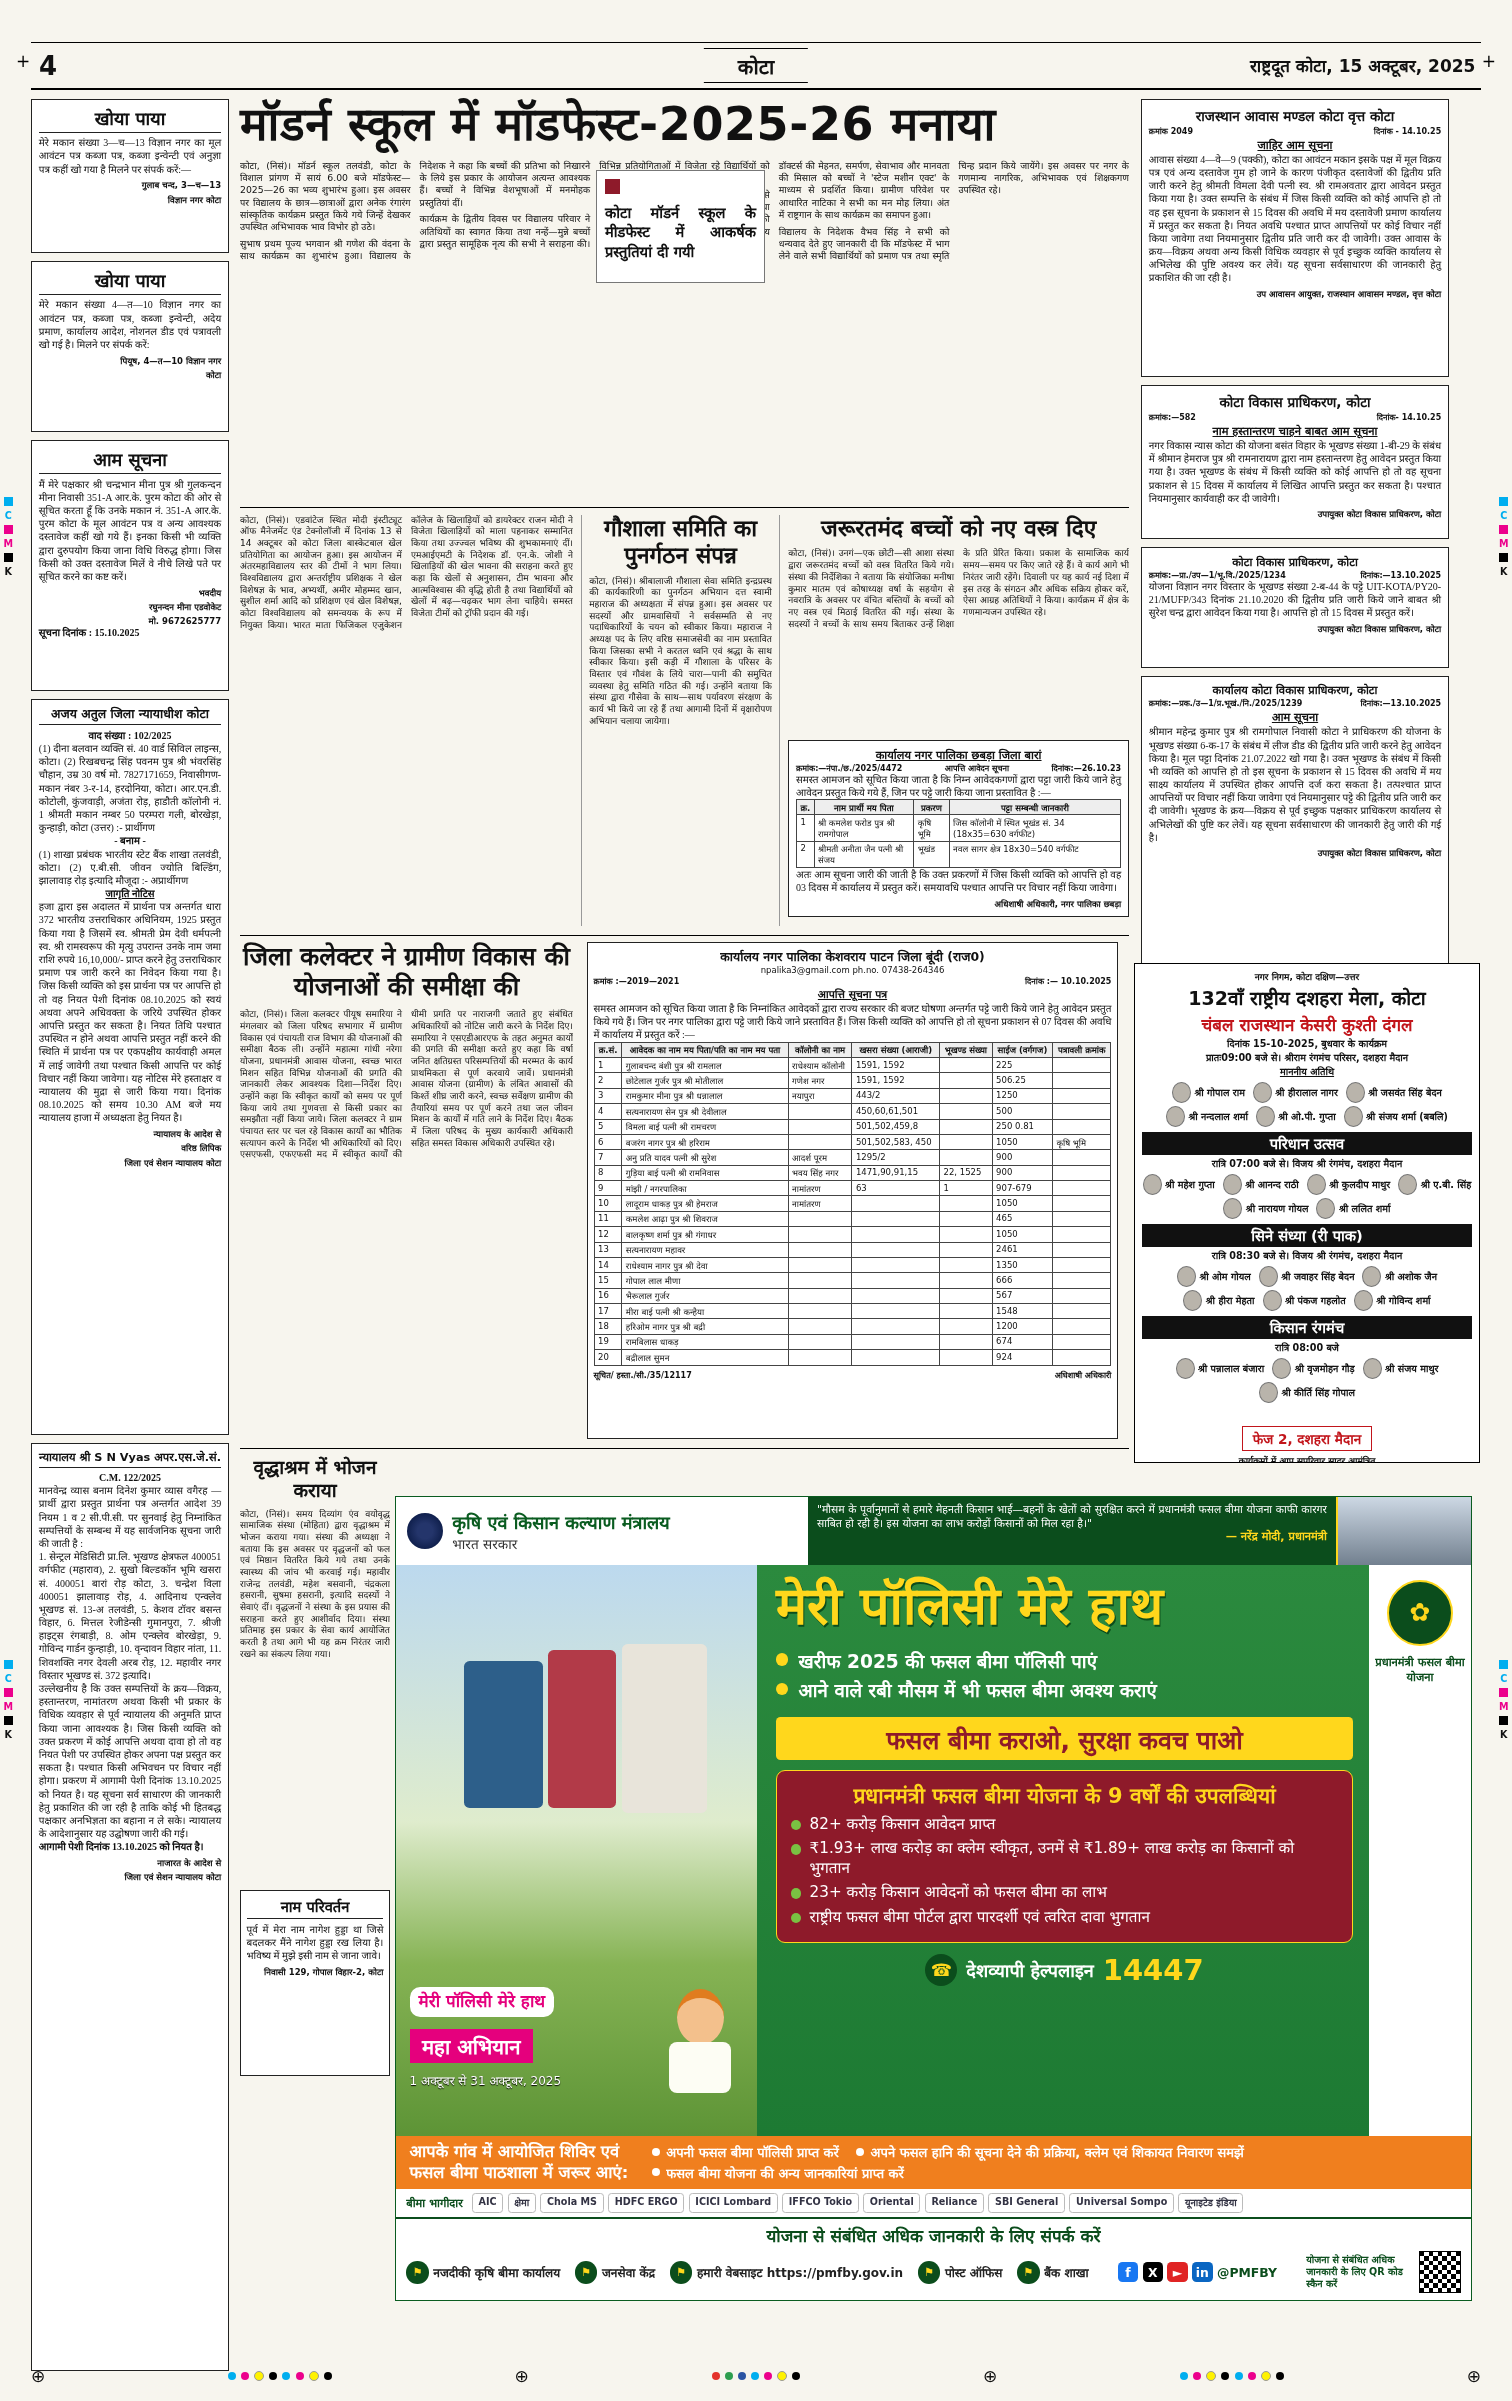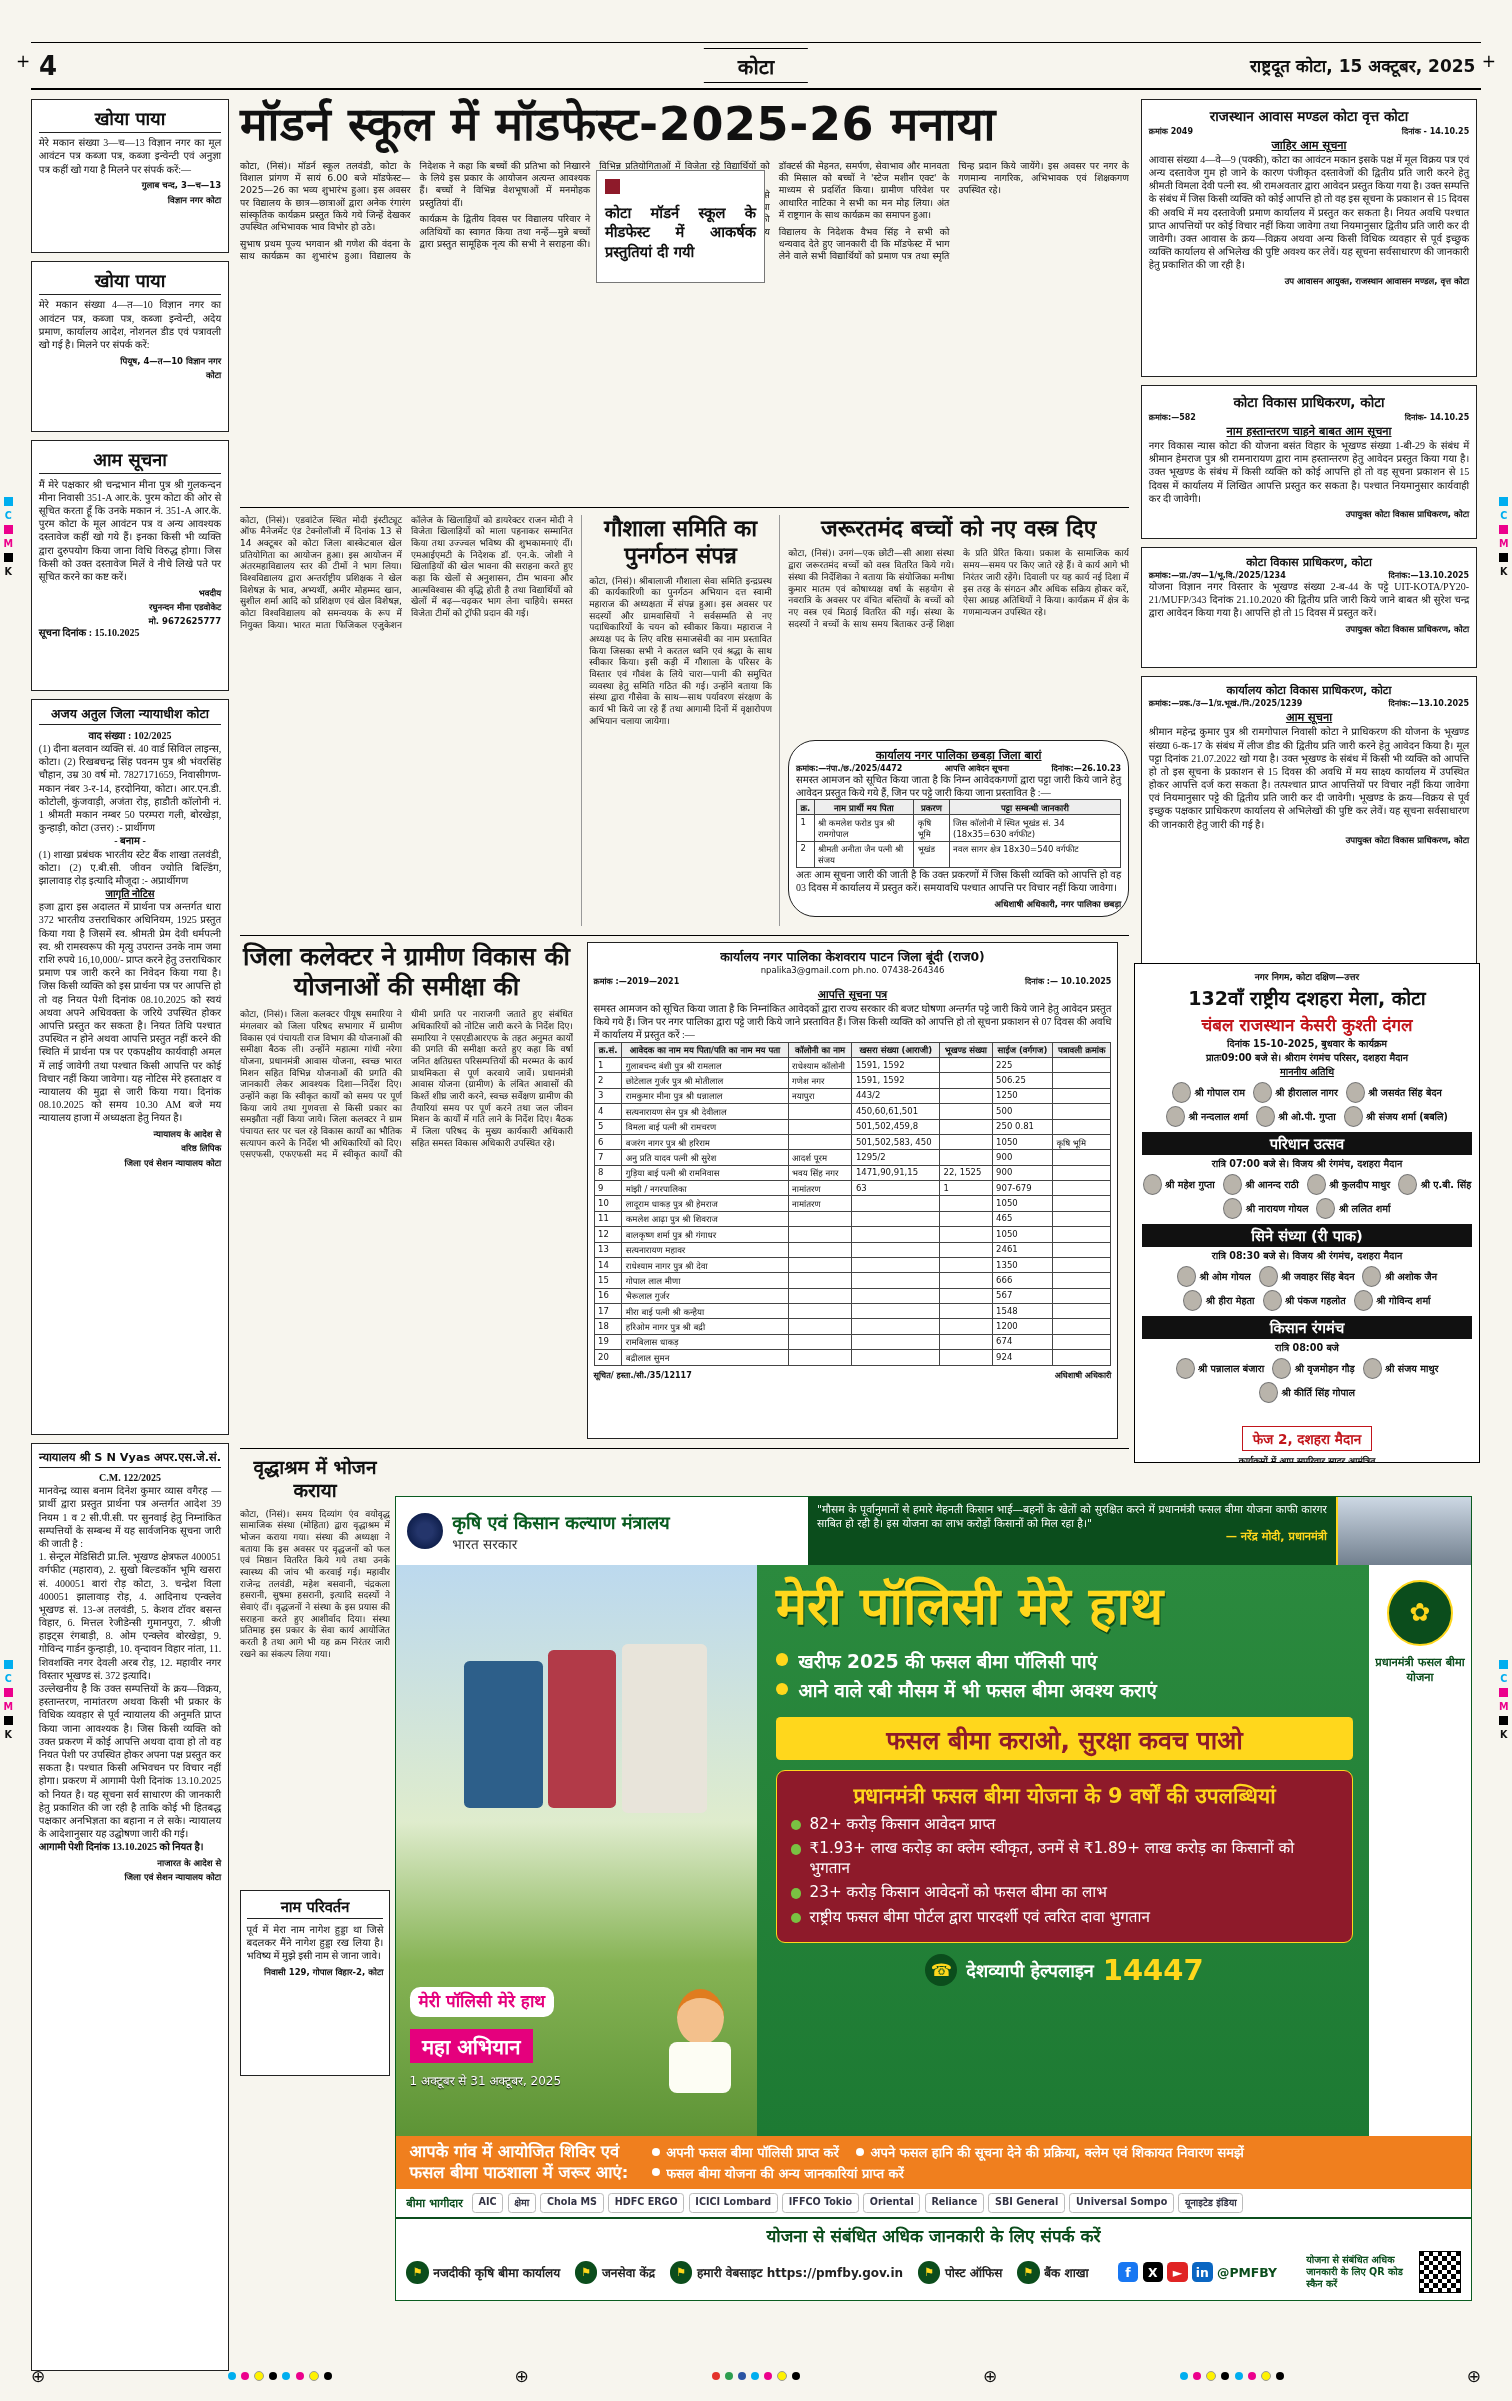--- a/index.html
+++ b/index.html
@@ -15,21 +15,21 @@
   .ntitle{text-align:center;font-weight:bold;font-size:18px;border-bottom:1.7px double #222;padding-bottom:2.3px;margin-bottom:3.4px;}
   .tiny{font-size:10px;line-height:1.32;text-align:justify;font-family:Liberation Serif, serif;}
   .small{font-size:9px;line-height:1.3;text-align:justify;}
   .small p{margin:0 0 4.5px 0;}
   .sign{text-align:right;font-weight:bold;font-size:8.5px;margin-top:3.4px;}
   .meta{display:flex;justify-content:space-between;font-size:8px;font-weight:bold;}
   .ctr{text-align:center;}
   
   .leftrail{position:absolute;left:31px;top:99px;width:198px;}
   .center{position:absolute;left:240px;top:99px;width:889px;}
-  .rightrail{position:absolute;left:1141px;top:99px;width:336px;}
+  .rightrail{position:absolute;left:1141px;top:99px;width:308px;}
   
   .mainhead{font-size:46px;font-weight:bold;letter-spacing:0.6px;line-height:1.1;margin:0 0 10.2px 0;}
   .mainbody{position:relative;height:339px;columns:5;column-gap:9px;font-size:9.3px;line-height:1.32;text-align:justify;overflow:hidden;}
   .mainbody p{margin:0 0 4.5px 0;}
   .inset{position:absolute;left:356px;top:10.2px;width:169px;height:113px;background:#fff;border:0.6px solid #777;padding:8px;box-sizing:border-box;}
   .inset .sq{width:14.7px;height:14.7px;background:#8e1a2a;display:inline-block;margin-bottom:5.6px;}
   .inset .t{font-size:14.7px;font-weight:bold;line-height:1.35;}
   .artrow{display:flex;gap:8.5px;margin-top:8px;border-top:1.4px solid #000;padding-top:6.8px;}
   .arthead{font-size:25px;font-weight:bold;text-align:center;line-height:1.2;margin:0 0 6.8px 0;}
   .arthead.mid{font-size:22.6px;}
@@ -213,21 +213,21 @@
         <h2 class="arthead mid">गौशाला समिति का पुनर्गठन संपन्न</h2>
         <div class="c1 small">
             <p>कोटा, (निसं)। श्रीबालाजी गौशाला सेवा समिति इन्द्रप्रस्थ की कार्यकारिणी का पुनर्गठन अभियान दत्त स्वामी महाराज की अध्यक्षता में संपन्न हुआ। इस अवसर पर सदस्यों और ग्रामवासियों ने सर्वसम्मति से नए पदाधिकारियों के चयन को स्वीकार किया। महाराज ने अध्यक्ष पद के लिए वरिष्ठ समाजसेवी का नाम प्रस्तावित किया जिसका सभी ने करतल ध्वनि एवं श्रद्धा के साथ स्वीकार किया। इसी कड़ी में गौशाला के परिसर के विस्तार एवं गौवंश के लिये चारा—पानी की समुचित व्यवस्था हेतु समिति गठित की गई। उन्होंने बताया कि संस्था द्वारा गौसेवा के साथ—साथ पर्यावरण संरक्षण के कार्य भी किये जा रहे हैं तथा आगामी दिनों में वृक्षारोपण अभियान चलाया जायेगा।</p>
           </div>
       </div>
       <div class="a3c">
         <h2 class="arthead mid">जरूरतमंद बच्चों को नए वस्त्र दिए</h2>
         <div class="c2 small" style="height:186px;">
             <p>कोटा, (निसं)। उनगं—एक छोटी—सी आशा संस्था द्वारा जरूरतमंद बच्चों को वस्त्र वितरित किये गये। संस्था की निर्देशिका ने बताया कि संयोजिका मनीषा कुमार मातम एवं कोषाध्यक्ष वर्षा के सहयोग से नवरात्रि के अवसर पर वंचित बस्तियों के बच्चों को नए वस्त्र एवं मिठाई वितरित की गई। संस्था के सदस्यों ने बच्चों के साथ समय बिताकर उन्हें शिक्षा के प्रति प्रेरित किया। प्रकाश के सामाजिक कार्य समय—समय पर किए जाते रहे हैं। वे कार्य आगे भी निरंतर जारी रहेंगे। दिवाली पर यह कार्य नई दिशा में इस तरह के संगठन और अधिक सक्रिय होकर करें, ऐसा आग्रह अतिथियों ने किया। कार्यक्रम में क्षेत्र के गणमान्यजन उपस्थित रहे।</p>
           </div>
-        <div class="nbox" style="height:164px;margin-top:5.6px;border-radius:27px;">
+        <div class="nbox" style="height:164px;margin-top:5.6px;">
           <div class="ctr" style="font-weight:bold;font-size:11.3px;text-decoration:underline;">कार्यालय नगर पालिका छबड़ा जिला बारां</div>
           <div class="meta">
               <span>क्रमांक:—नंपा./छ./2025/4472</span>
               <span>आपत्ति आवेदन सूचना</span>
               <span>दिनांक:—26.10.23</span>
             </div>
           <div class="tiny">समस्त आमजन को सूचित किया जाता है कि निम्न आवेदकगणों द्वारा पट्टा जारी किये जाने हेतु आवेदन प्रस्तुत किये गये हैं, जिन पर पट्टे जारी किया जाना प्रस्तावित है :—</div>
           <table class="dtab">
             <thead>
                 <tr>

